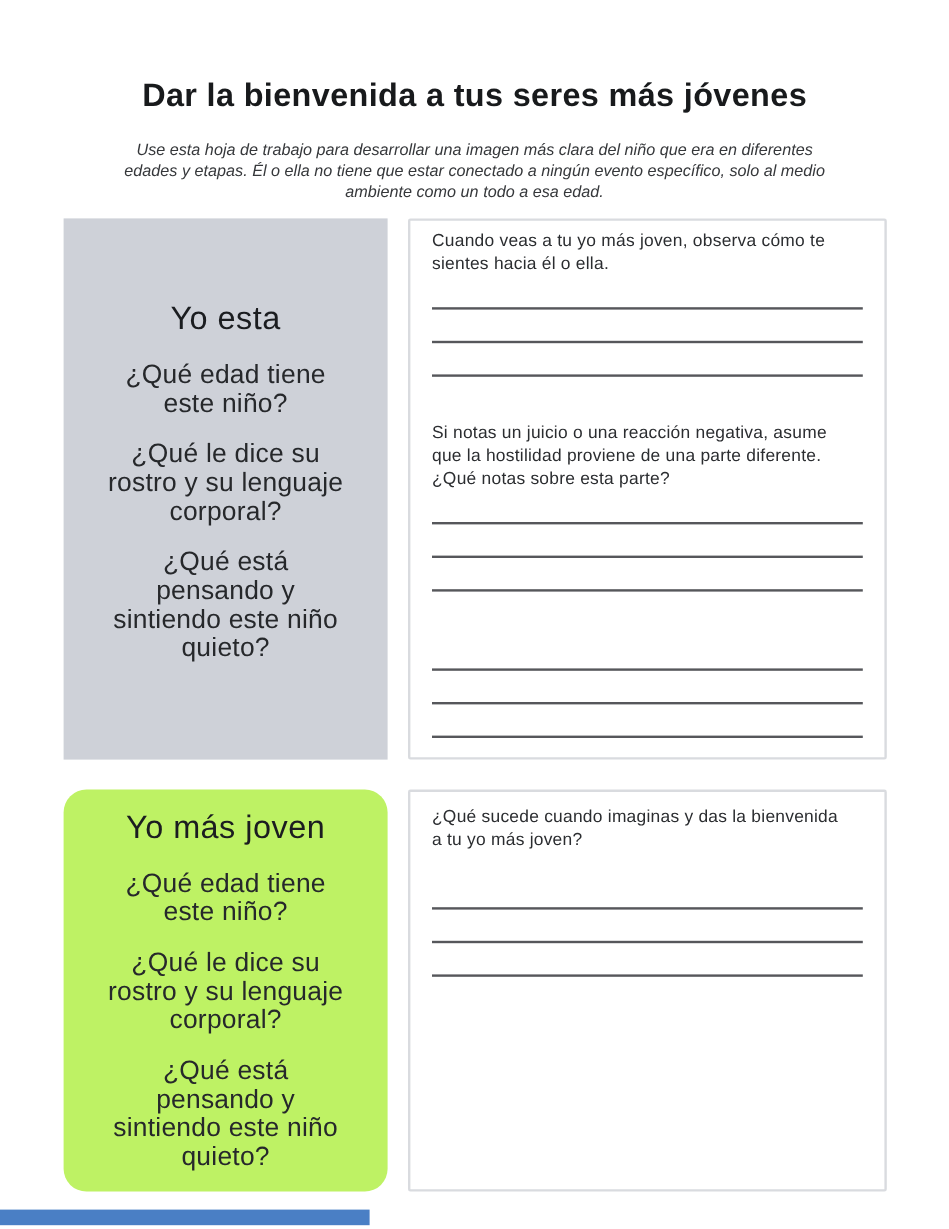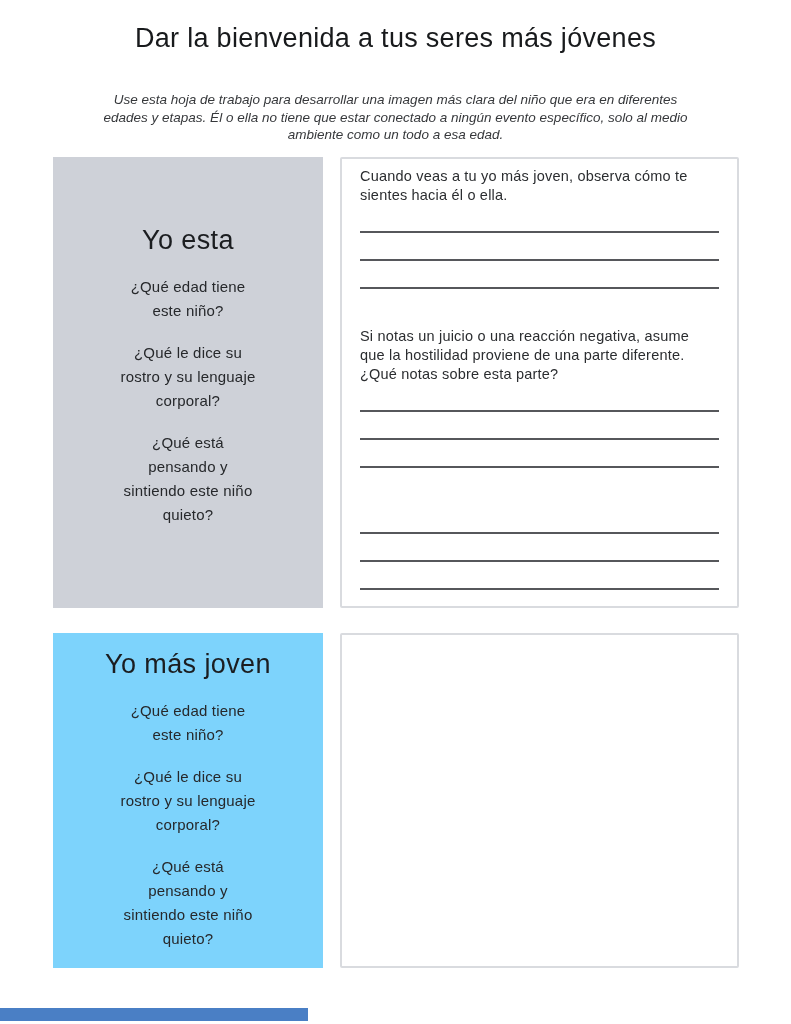--- a/index.html
+++ b/index.html
@@ -5,30 +5,30 @@
   * { margin: 0; padding: 0; box-sizing: border-box; }
   html, body { background: #ffffff; }
   body {
     width: 791px; height: 1024px;
     position: relative;
     font-family: "Liberation Sans", "DejaVu Sans", sans-serif;
     color: #1f2023;
     overflow: hidden;
   }
   .page-title {
-    padding-top: 21px;
+    padding-top: 62px;
     text-align: center;
     font-size: 27px;
-    font-weight: 400;
+    font-weight: 700;
     letter-spacing: 0.3px;
     color: #181a1c;
     line-height: 34px;
   }
   .page-subtitle {
-    margin: 36px auto 0 auto;
+    margin: 20px auto 0 auto;
     width: 660px;
     text-align: center;
     font-style: italic;
     font-size: 13.5px;
     line-height: 17.5px;
     color: #36383b;
     white-space: pre-line;
   }
   .section {
     display: flex;
@@ -49,21 +49,21 @@
   .sidebar-heading {
     font-size: 27px;
     font-weight: 400;
     letter-spacing: 0.4px;
     color: #1b1d20;
     line-height: 34px;
   }
   .section-1 .sidebar-heading { margin-top: 66px; }
   .section-2 .sidebar-heading { margin-top: 14px; }
   .sidebar-question {
-    font-size: 15px;
+    font-size: 22px;
     line-height: 24px;
     letter-spacing: 0.2px;
     color: #26282b;
     white-space: pre-line;
     margin-top: 18px;
   }
   .section-1 .sidebar-question:first-of-type { margin-top: 38px; }
   .section-2 .sidebar-question:first-of-type { margin-top: 24px; }
   .prompts-panel {
     flex: 1;
@@ -145,29 +145,38 @@
       <div class="answer-lines">
         <div class="answer-line"></div>
         <div class="answer-line"></div>
         <div class="answer-line"></div>
       </div>
     </div>
   </div>
 </div>
 
 <div class="section section-2">
-  <div class="sidebar" style="background: #7dd3fc;">
+  <div class="sidebar" style="background: #bef264; border-radius: 19px;">
     <div class="sidebar-heading">Yo más joven</div>
     <div class="sidebar-question">¿Qué edad tiene
 este niño?</div>
     <div class="sidebar-question">¿Qué le dice su
 rostro y su lenguaje
 corporal?</div>
     <div class="sidebar-question">¿Qué está
 pensando y
 sintiendo este niño
 quieto?</div>
   </div>
   <div class="prompts-panel">
+    <div class="prompt">
+      <div class="prompt-text">¿Qué sucede cuando imaginas y das la bienvenida
+a tu yo más joven?</div>
+      <div class="answer-lines">
+        <div class="answer-line"></div>
+        <div class="answer-line"></div>
+        <div class="answer-line"></div>
+      </div>
+    </div>
   </div>
 </div>
 
 <div class="accent-bar" style="background: rgb(74, 127, 197);"></div>
 
 </body></html>

